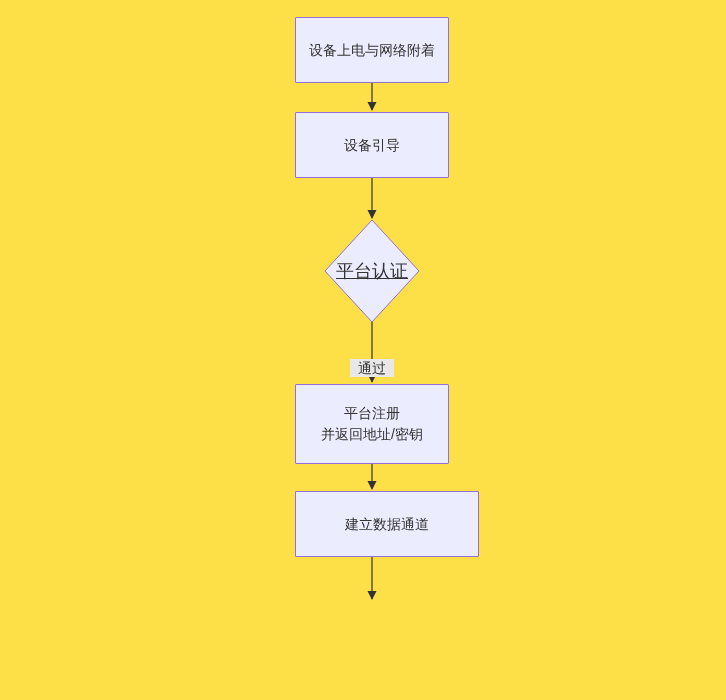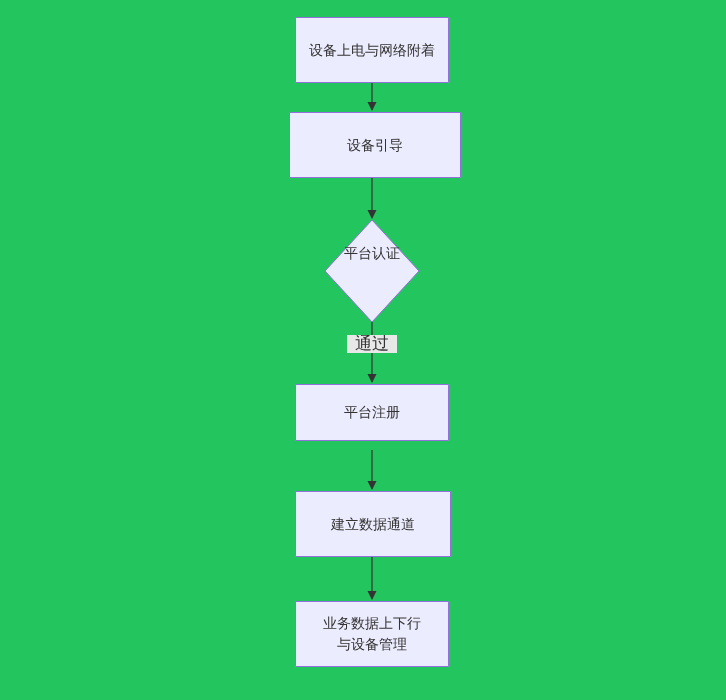--- a/index.html
+++ b/index.html
@@ -4,21 +4,21 @@
 <style>
   html, body {
     margin: 0;
     padding: 0;
     background: #ffffff;
   }
   .canvas {
     position: relative;
     width: 726px;
     height: 700px;
-    background: #22c55e;
+    background: #fde047;
     font-family: "Liberation Sans", "DejaVu Sans", sans-serif;
     overflow: hidden;
   }
   .edge-layer {
     position: absolute;
     left: 0;
     top: 0;
     width: 726px;
     height: 700px;
     pointer-events: none;
@@ -37,34 +37,35 @@
     color: #333333;
     font-size: 14px;
     line-height: 21px;
   }
   .node-line {
     white-space: nowrap;
   }
   .diamond-label {
     position: absolute;
     left: 372px;
-    top: 254px;
+    top: 271px;
     transform: translate(-50%, -50%);
     color: #333333;
-    font-size: 14px;
+    font-size: 18px;
     white-space: nowrap;
+    text-decoration: underline;
   }
   .edge-label {
     position: absolute;
     left: 372px;
-    top: 344px;
+    top: 368px;
     transform: translate(-50%, -50%);
     background: #e8e8e8;
     color: #333333;
-    font-size: 17px;
+    font-size: 14px;
     line-height: 18px;
     padding: 0 8px;
     white-space: nowrap;
   }
 </style>
 </head>
 <body>
 
 <div class="canvas">
 
@@ -79,34 +80,31 @@
     <line x1="372" y1="322" x2="372" y2="382" stroke="#333333" stroke-width="1.2" marker-end="url(#arrowhead)"></line>
     <line x1="372" y1="450" x2="372" y2="489" stroke="#333333" stroke-width="1.2" marker-end="url(#arrowhead)"></line>
     <line x1="372" y1="557" x2="372" y2="599" stroke="#333333" stroke-width="1.2" marker-end="url(#arrowhead)"></line>
     <polygon points="372,220 419,271 372,322 325,271" fill="#ECECFF" stroke="#9370DB" stroke-width="1"></polygon>
   </svg>
 
   <div class="node" style="left:295px; top:17px; width:154px; height:66px;">
     <div class="node-line">设备上电与网络附着</div>
   </div>
 
-  <div class="node" style="left:289px; top:112px; width:172px; height:66px;">
+  <div class="node" style="left:295px; top:112px; width:154px; height:66px;">
     <div class="node-line">设备引导</div>
   </div>
 
   <div class="diamond-label">平台认证</div>
 
   <div class="edge-label">通过</div>
 
-  <div class="node" style="left:295px; top:384px; width:154px; height:57px;">
+  <div class="node" style="left:295px; top:384px; width:154px; height:80px;">
     <div class="node-line">平台注册</div>
+    <div class="node-line">并返回地址/密钥</div>
   </div>
 
-  <div class="node" style="left:295px; top:491px; width:156px; height:66px;text-align:right;">
+  <div class="node" style="left:295px; top:491px; width:184px; height:66px;text-align:right;">
     <div class="node-line">建立数据通道</div>
   </div>
 
-  <div class="node" style="left:295px; top:601px; width:154px; height:66px;">
-    <div class="node-line">业务数据上下行</div>
-    <div class="node-line">与设备管理</div>
-  </div>
 
 </div>
 
 </body></html>

